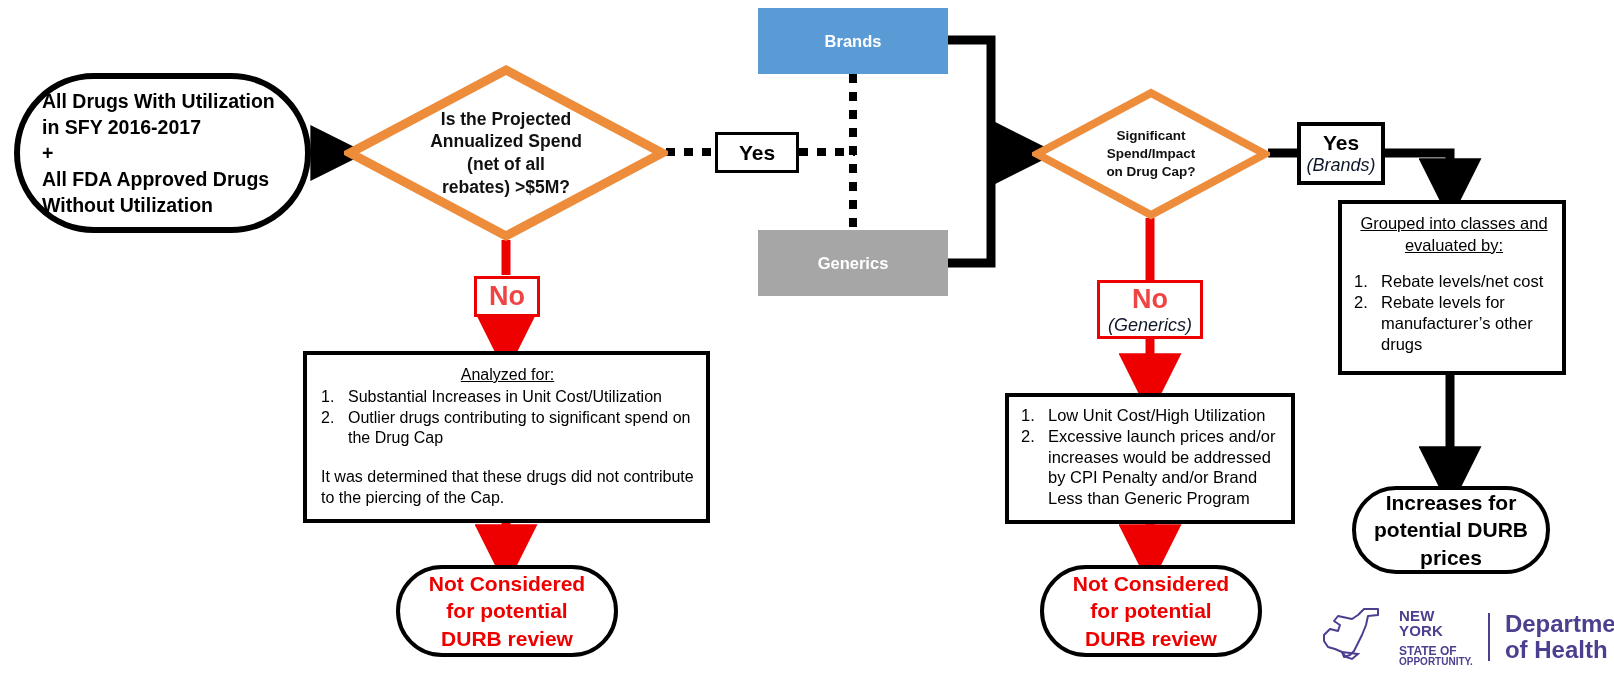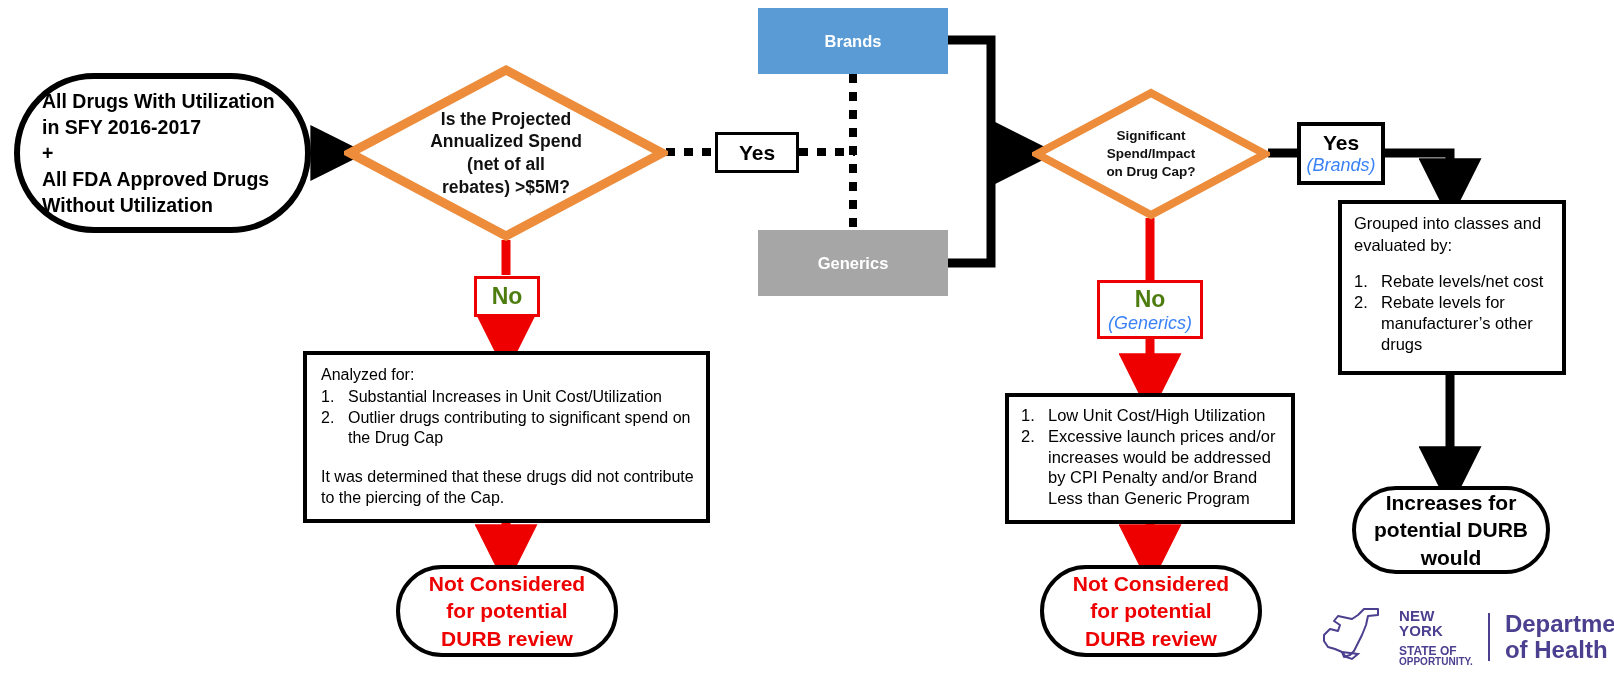--- a/index.html
+++ b/index.html
@@ -18,33 +18,33 @@
 
   
   .diamond{position:absolute;}
   .diamond .dtext{position:absolute;inset:0;display:flex;align-items:center;justify-content:center;
                   text-align:center;font-weight:bold;color:#111;}
 
   
   .rectbox{border:4px solid #000;background:#fff;}
   .rectbox.red{border-color:#ee0000;border-width:3px;}
   .lbl-yes{font-weight:bold;font-size:21px;color:#000;}
-  .lbl-no{font-weight:bold;font-size:23px;color:#4d7c0f;}
-  .sublbl{font-style:italic;font-weight:normal;font-size:18px;color:#3b82f6;display:block;}
+  .lbl-no{font-weight:bold;font-size:27px;color:#ef4444;}
+  .sublbl{font-style:italic;font-weight:normal;font-size:18px;color:#0f172a;display:block;}
 
   
   .fillbox{display:flex;align-items:center;justify-content:center;color:#fff;font-weight:bold;font-size:16.5px;}
   .brands{background:#5b9bd5;}
   .generics{background:#a6a6a6;}
 
   
   .textbox{border:4px solid #000;background:#fff;display:block;text-align:left;}
   .tb-inner{padding:10px 12px 8px 14px;font-size:16px;line-height:1.30;color:#000;}
   .tb-inner.small{font-size:16.5px;line-height:1.26;padding:8px 8px 6px 12px;}
-  .tb-head{display:block;margin-bottom:1px;}
+  .tb-head{text-decoration:underline;display:block;margin-bottom:1px;text-align:center;}
   ol.tb-list{margin:0;padding:0;list-style:none;}
   ol.tb-list li{display:flex;gap:8px;margin:0;}
   ol.tb-list li .num{width:19px;flex:0 0 19px;}
   ol.tb-list li .txt{flex:1 1 auto;}
   .tb-para{display:block;margin-top:1.1em;}
   .gap-head{display:block;margin-bottom:0.95em;}
 
   
   .logo{position:absolute;display:flex;align-items:center;gap:9px;}
   .logo .nytext{line-height:1.0;color:#4b3f8f;}
@@ -225,21 +225,21 @@
       <span>Not Considered</span><br>
       <span>for potential</span><br>
       <span>DURB review</span>
     </div>
   </div>
 
   <div class="node stadium" style="left:1352px;top:486px;width:198px;height:88px;border-width:4px;">
     <div class="end-blk-txt">
       <span>Increases for</span><br>
       <span>potential DURB</span><br>
-      <span>would</span>
+      <span>prices</span>
     </div>
   </div>
 
   <div class="logo" style="left:1318px;top:605px;">
     <span style="display:block;">
       <svg width="72" height="60" viewBox="0 0 72 60">
         <path d="M6,30 L12,24 L20,26 L22,20 L16,16 L20,11 L34,14 L40,10 L46,4 L60,4 L60,10 L50,11
                  L48,20 L44,30 L40,38 L36,46 L32,50 L26,52 L24,47 L17,44 L10,42 L6,36 Z" fill="none" stroke="#4b3f8f" stroke-width="2" stroke-linejoin="round"></path>
         <path d="M24,47 L40,49 L34,54 L28,52 Z" fill="none" stroke="#4b3f8f" stroke-width="2"></path>
       </svg>

